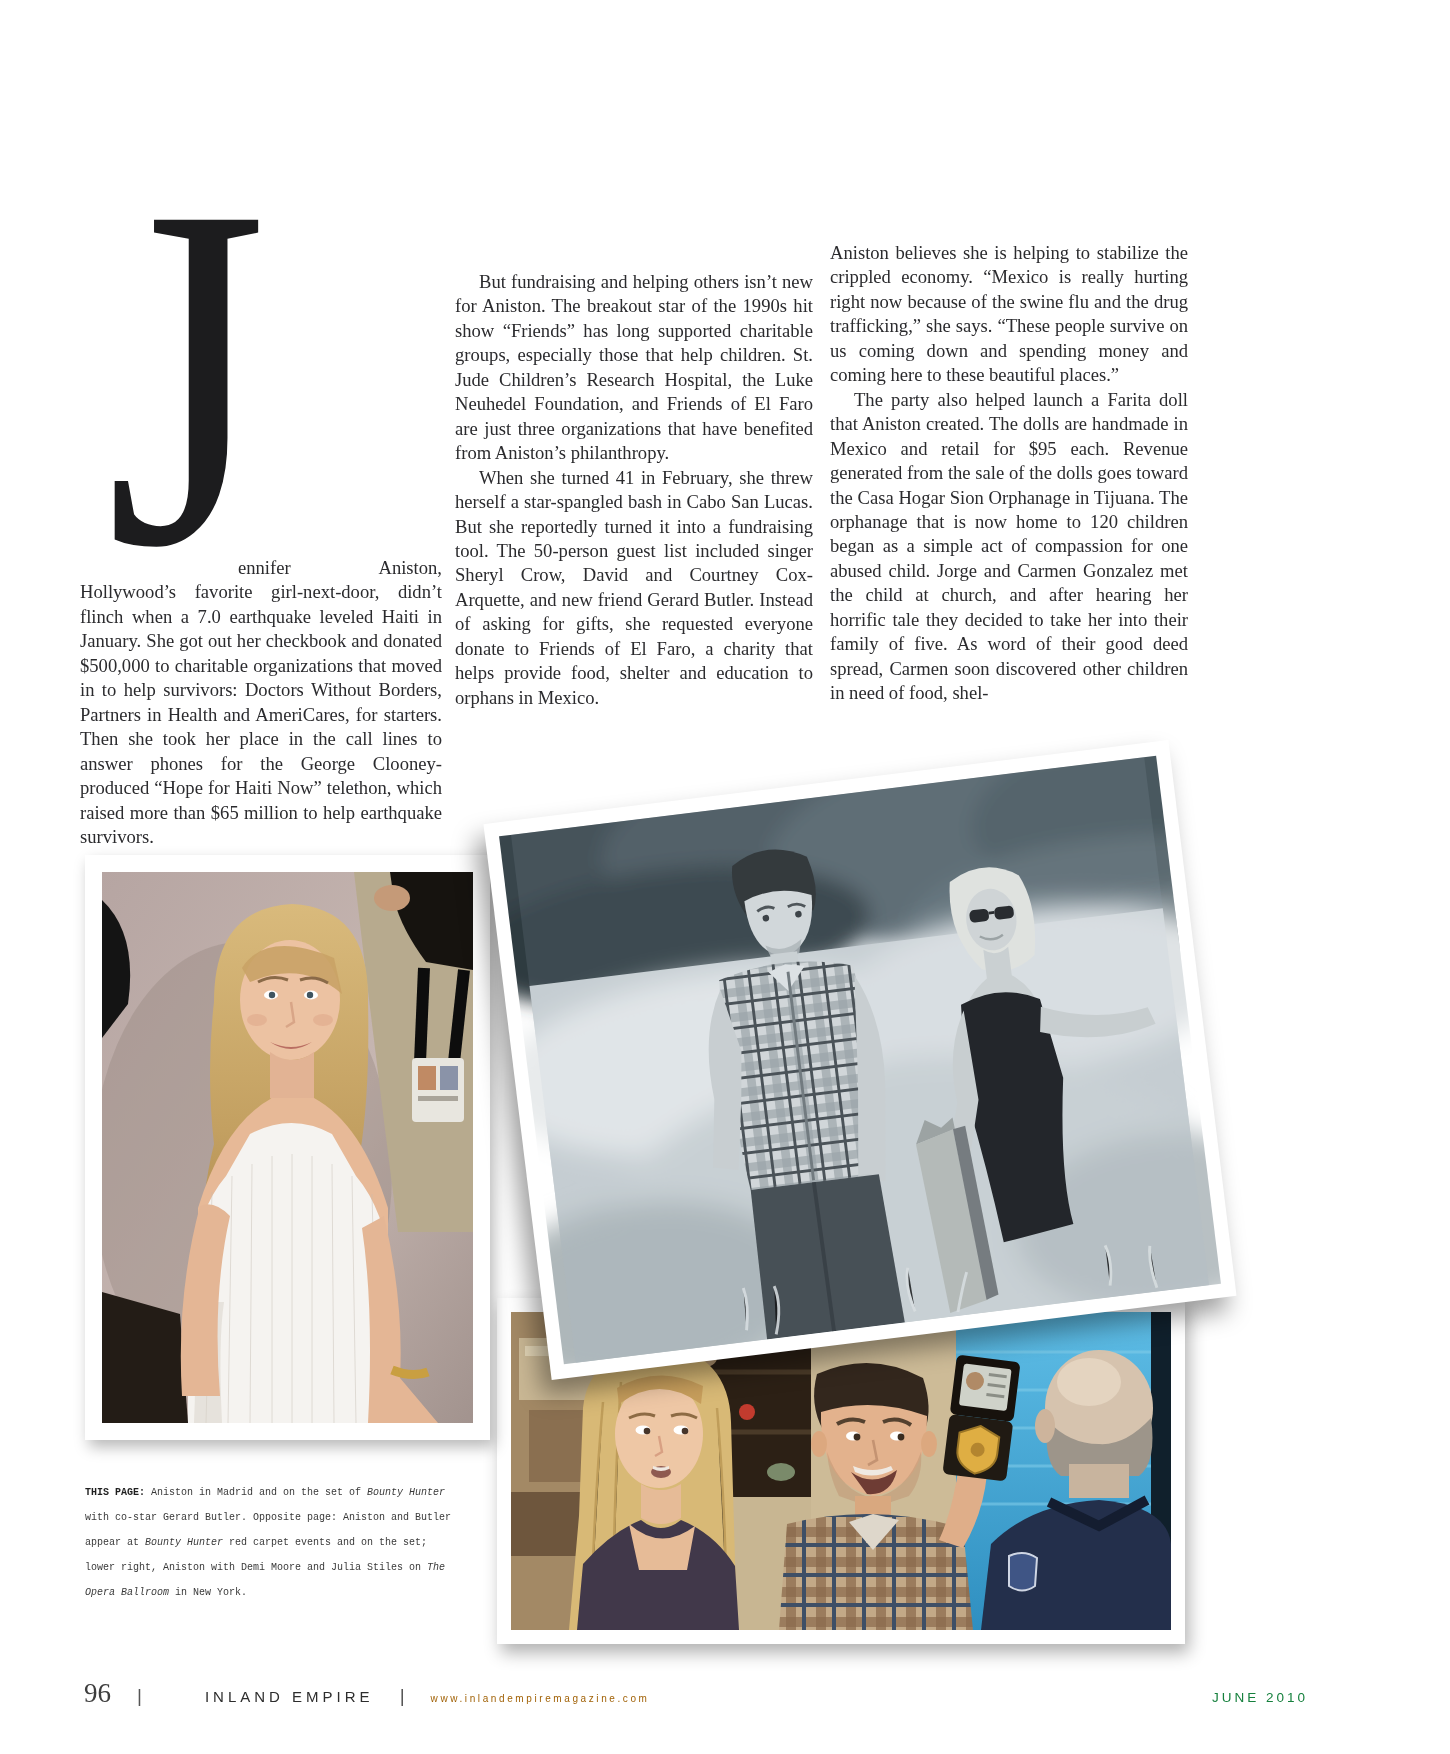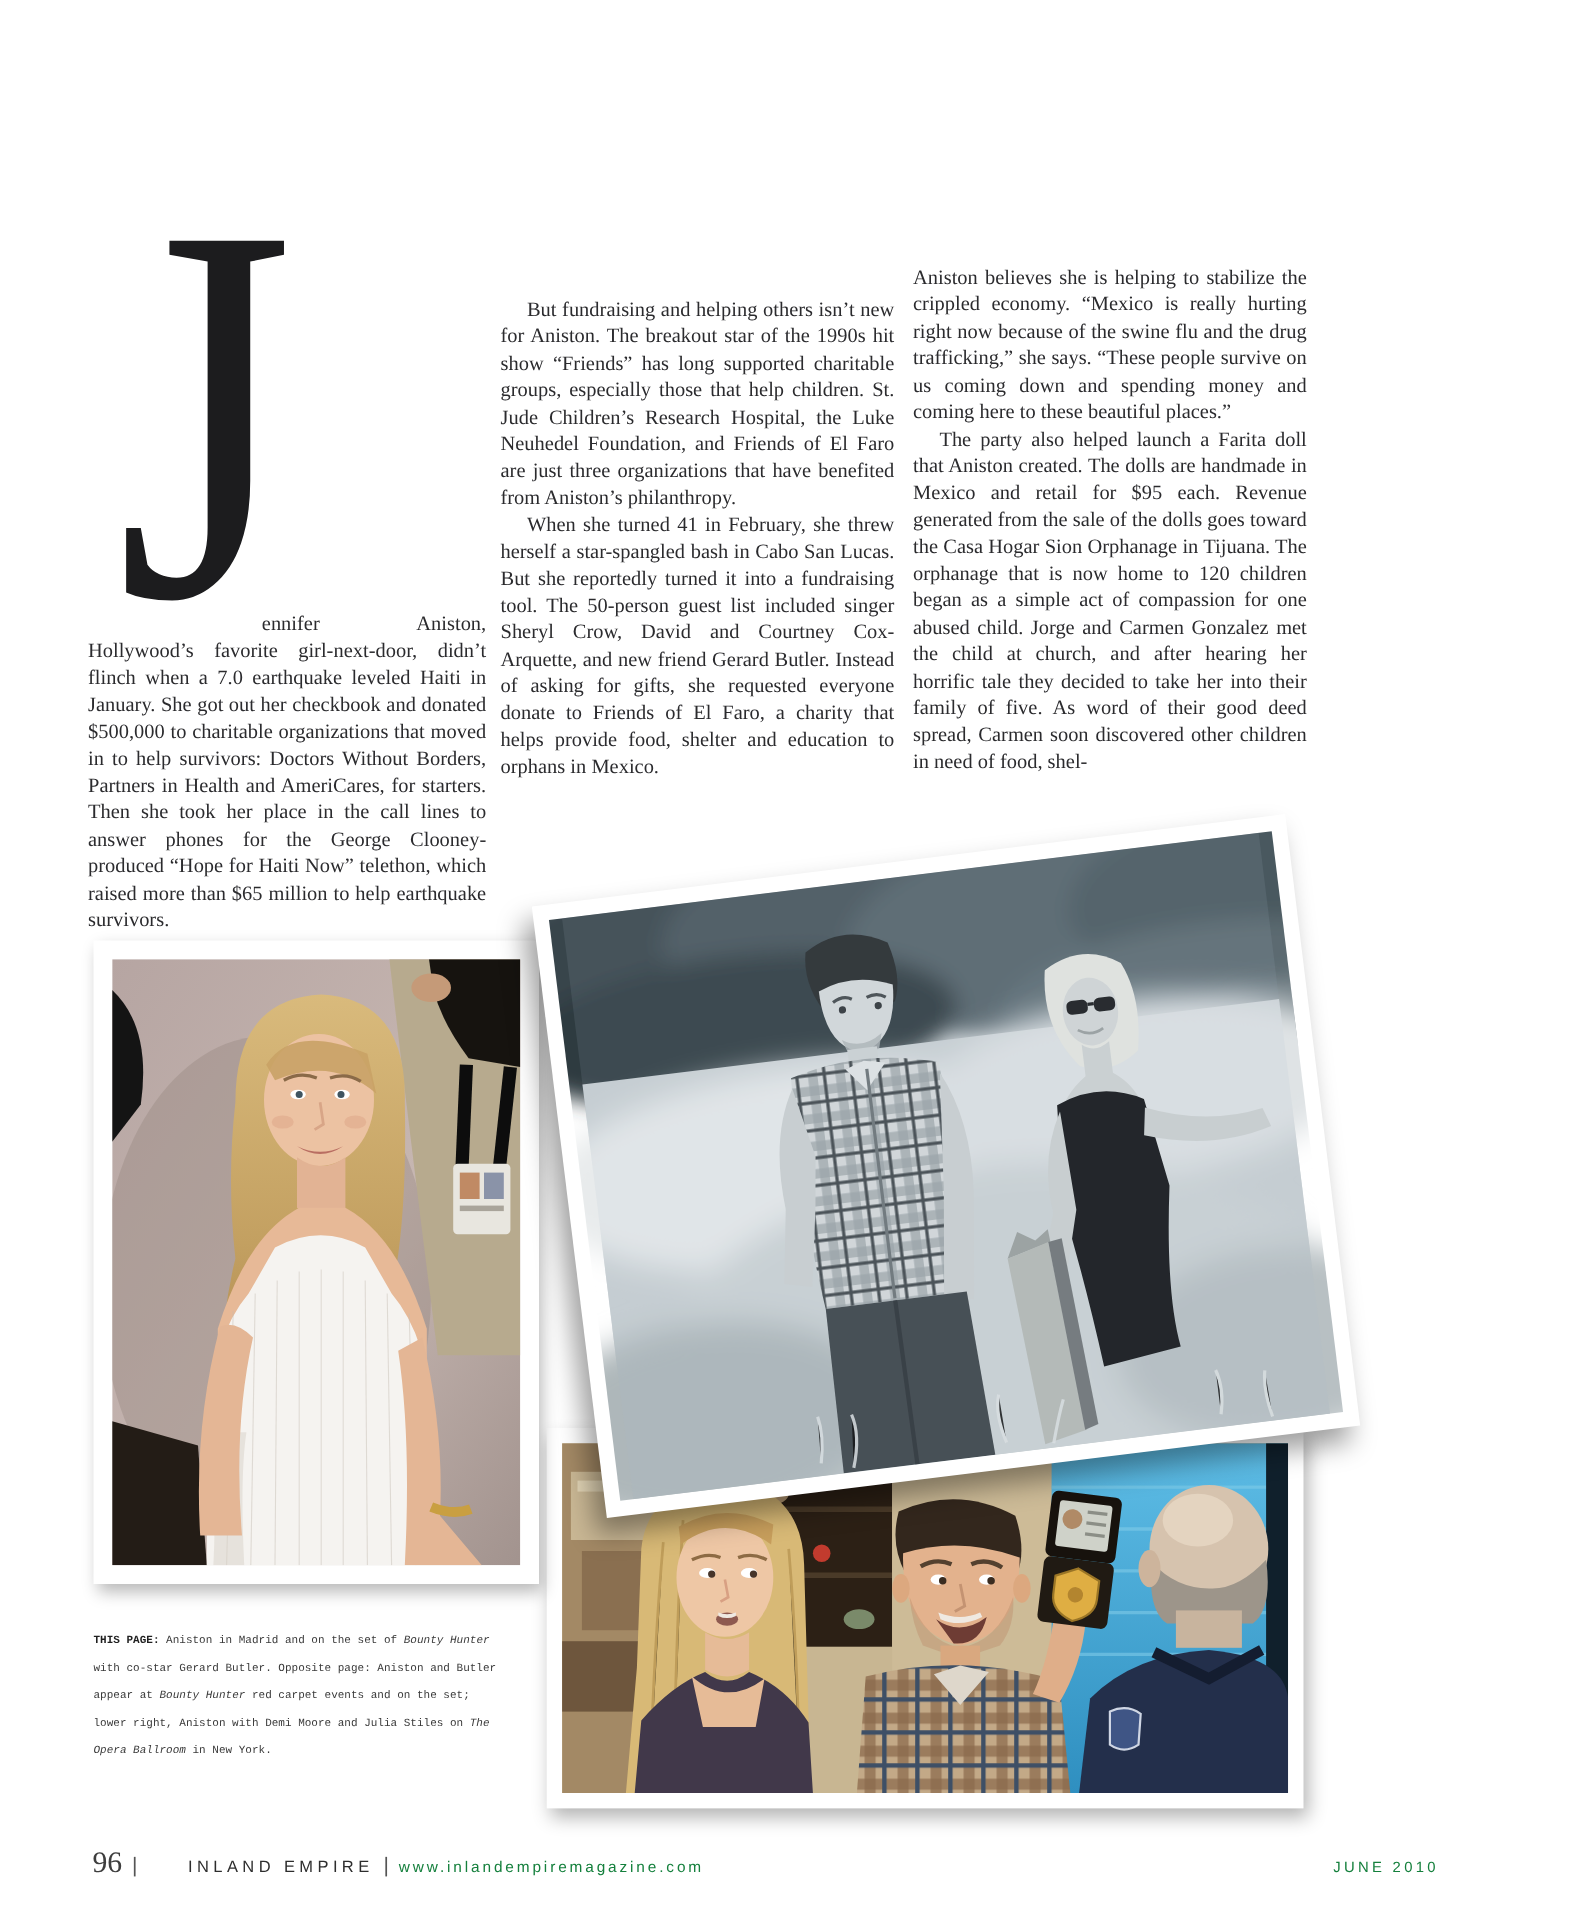--- a/index.html
+++ b/index.html
@@ -25,25 +25,25 @@
                box-shadow:4px 9px 16px rgba(0,0,0,.30);z-index:1;}
 
   .caption{position:absolute;left:85px;top:1480px;width:374px;
            font-family:Liberation Mono, monospace;font-size:10px;line-height:25px;color:#3a3a3a;}
   .cap-bold{font-weight:bold;color:#1f1f1f;}
   .cap-it{font-style:italic;}
   .credit{position:absolute;left:85px;top:1630px;width:388px;
           font-family:"Liberation Sans",sans-serif;font-size:11px;line-height:14.5px;
           letter-spacing:1.4px;color:#9a9a9a;}
 
-  .footer-left{position:absolute;left:84px;top:1678px;display:flex;align-items:baseline;gap:9px;}
+  .footer-left{position:absolute;left:84px;top:1678px;display:flex;align-items:baseline;gap:26px;}
   .page-number{font-family:"Liberation Serif",serif;font-size:27px;color:#3e3e3e;}
   .divider{font-family:"Liberation Sans",sans-serif;font-size:19px;font-weight:400;color:#555;}
   .mag-name{font-family:"Liberation Sans",sans-serif;font-size:15px;letter-spacing:4px;color:#2d2d2d;margin-left:37px;}
-  .site{font-family:"Liberation Sans",sans-serif;font-size:14px;letter-spacing:2.6px;color:#15803d;}
+  .site{font-family:"Liberation Sans",sans-serif;font-size:10px;letter-spacing:2.6px;color:#a16207;}
   .footer-right{position:absolute;left:1212px;top:1690px;font-family:"Liberation Sans",sans-serif;
                 font-size:13.5px;letter-spacing:3px;color:#15803d;}
 </style>
 </head>
 <body>
 
 <div class="page">
 
   <div class="col col1">
     <div class="dropcap">J</div>

